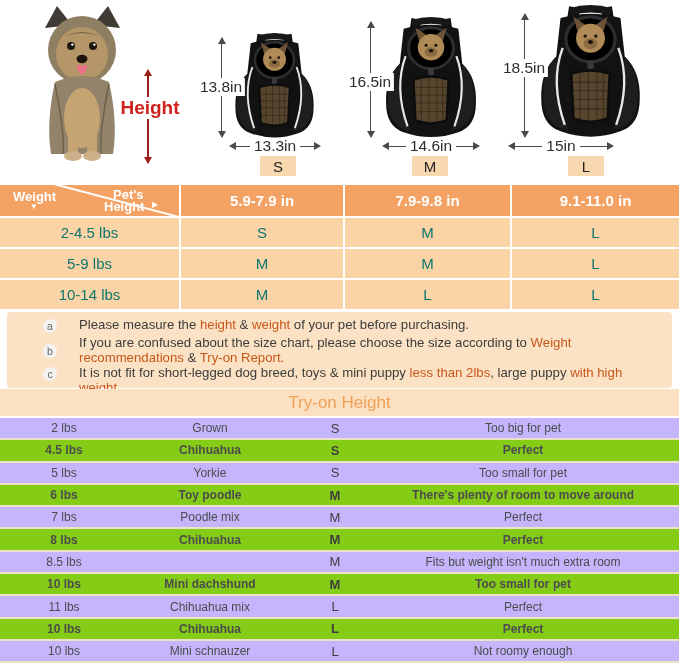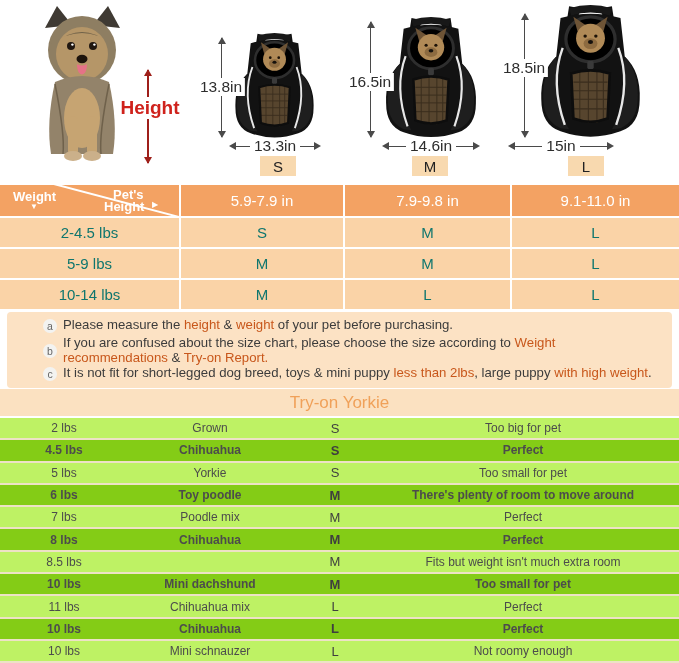--- a/index.html
+++ b/index.html
@@ -30,43 +30,43 @@
   .hdim .al{border-right:7px solid #4a4a4a;}
   .hdim .ar{border-left:7px solid #4a4a4a;}
   .hdim .dim-text{font-size:15.5px;color:#2d2d2d;padding:12px 4px;white-space:nowrap;}
 
   .size-badge{position:absolute;width:36px;height:20px;background:#F8D9AF;color:#222;
     font-size:15px;display:flex;align-items:center;justify-content:center;}
 
   
   .size-chart{position:absolute;left:0;top:185px;width:679px;display:grid;
     grid-template-columns:179px 162px 165px 167px;grid-auto-rows:auto;column-gap:2px;row-gap:2px;background:#fff;}
-  .sc-head{background:#F3A263;color:#fff;font-weight:normal;font-size:15px;height:31px;
+  .sc-head{background:#F3A263;color:#fff;font-weight:bold;font-size:15px;height:31px;
     display:flex;align-items:center;justify-content:center;}
   .sc-corner{position:relative;background:#F3A263;height:31px;}
   .sc-corner .diag{position:absolute;left:0;top:0;}
   .sc-corner .lbl{position:absolute;color:#fff;font-weight:bold;font-size:13px;line-height:1;}
   .sc-corner .tri{position:absolute;color:#fff;font-size:8px;line-height:1;}
   .sc-cell{background:#FAD3A7;color:#0f766e;font-size:15px;height:29px;
     display:flex;align-items:center;justify-content:center;}
 
   
   .notes{position:absolute;left:7px;top:312px;width:665px;height:76px;background:#FCE2C4;border-radius:4px;}
   .note-row{position:absolute;left:36px;right:14px;display:flex;align-items:flex-start;}
   .note-badge{flex:0 0 auto;width:14px;height:14px;border-radius:50%;background:#F3F3F1;color:#666;
     font-size:10.5px;display:flex;align-items:center;justify-content:center;margin-right:6px;margin-top:1px;}
-  .note-text{font-size:13.2px;color:#3c3c3c;line-height:14.5px;}
+  .note-text{font-size:13.2px;color:#3c3c3c;line-height:14.5px;margin-left:16px;}
   .note-text .hl-text{color:#C8571B;}
 
   
   .tryon-band{position:absolute;left:0;top:389px;width:679px;height:27px;background:#FBE1C1;
     display:flex;align-items:center;justify-content:center;color:#F0A159;font-size:17px;}
   .tryon-table{position:absolute;left:0;top:418px;width:679px;}
   .trow{display:grid;grid-template-columns:128px 164px 86px 290px 1fr;height:22.3px;
-    box-sizing:border-box;border-bottom:2px solid #EDE2C6;background:#bef264;}
+    box-sizing:border-box;border-bottom:2px solid #EDE2C6;background:#c4b5fd;}
   .trow.alt{background:#84cc16;font-weight:bold;}
   .tcell{display:flex;align-items:center;justify-content:center;font-size:12px;color:#4c4c4c;white-space:nowrap;}
   .tcell.size{font-size:13px;color:#3f3f3f;}
 </style>
 </head>
 <body>
 
 <div class="stage">
 
   <div class="hero">
@@ -203,21 +203,21 @@
     <div class="note-row" style="top:24px">
       <span class="note-badge" style="margin-top:8px">b</span>
       <span class="note-text" style="max-width:600px"><span>If you are confused about the size chart, please choose the size according to </span><span class="hl-text">Weight recommendations</span><span> &amp; </span><span class="hl-text">Try-on Report.</span></span>
     </div>
     <div class="note-row" style="top:54px">
       <span class="note-badge">c</span>
       <span class="note-text"><span>It is not fit for short-legged dog breed, toys &amp; mini puppy </span><span class="hl-text">less than 2lbs</span><span>, large puppy </span><span class="hl-text">with high weight</span><span>.</span></span>
     </div>
   </div>
 
-  <div class="tryon-band">Try-on Yorkie</div>
+  <div class="tryon-band">Try-on Height</div>
   <div class="tryon-table" id="tryon-body">
       <div class="trow">
         <div class="tcell weight">2 lbs</div>
         <div class="tcell breed">Grown</div>
         <div class="tcell size">S</div>
         <div class="tcell comment">Too big for pet</div>
       </div>
       <div class="trow alt">
         <div class="tcell weight">4.5 lbs</div>
         <div class="tcell breed">Chihuahua</div>

